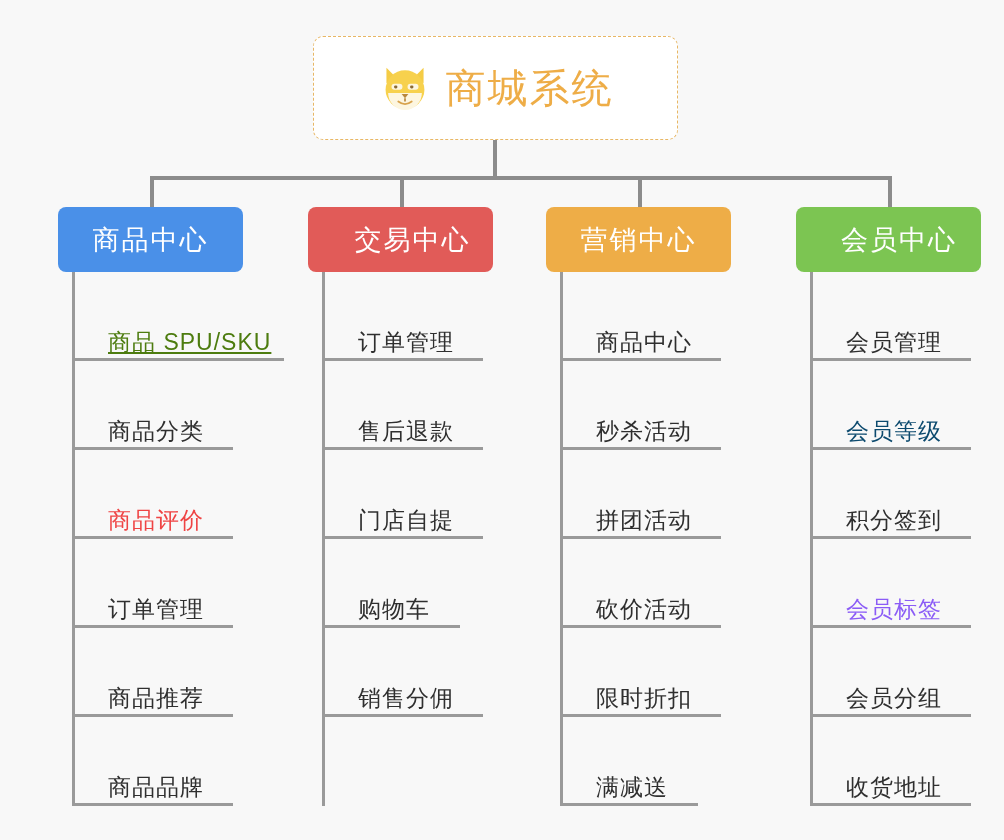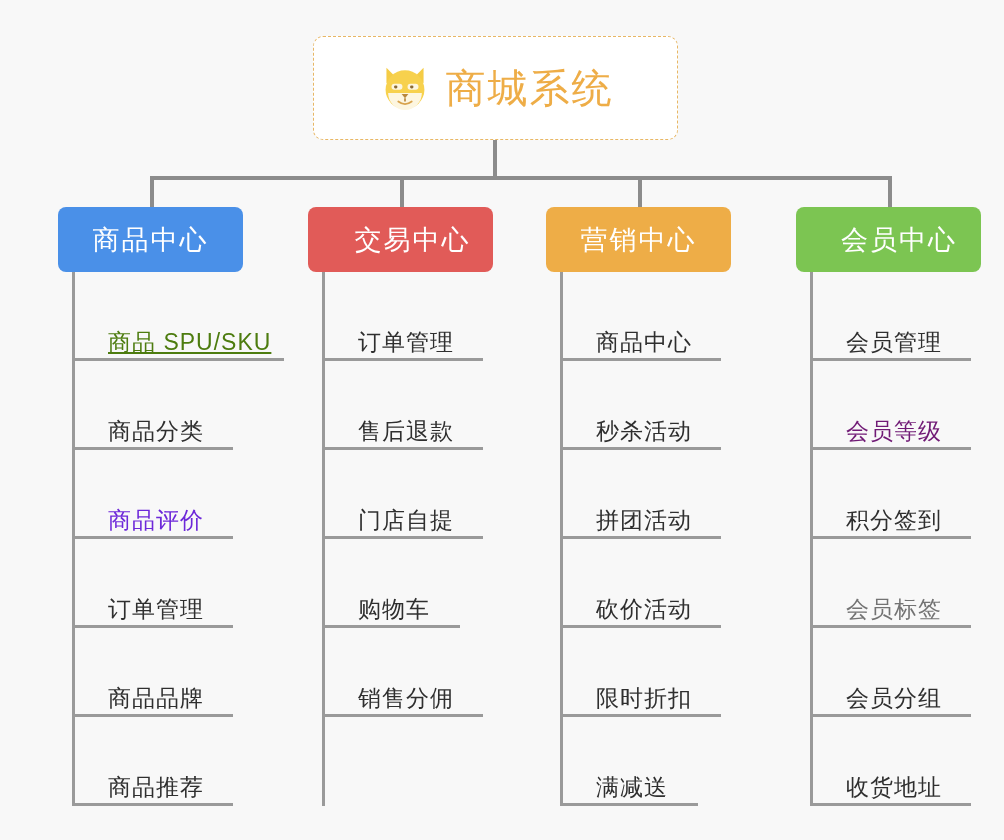--- a/index.html
+++ b/index.html
@@ -174,33 +174,33 @@
     <div class="leaf-list">
         <div class="leaf">
           <span class="leaf-label" style="color: #4d7c0f; text-decoration: underline;">商品 SPU/SKU</span>
           <div class="leaf-underline" style="width: 212px; background: rgb(154, 154, 154);"></div>
         </div>
         <div class="leaf">
           <span class="leaf-label" style="color: rgb(47, 47, 47);">商品分类</span>
           <div class="leaf-underline" style="width: 161px; background: rgb(154, 154, 154);"></div>
         </div>
         <div class="leaf">
-          <span class="leaf-label" style="color: #6d28d9; margin-top: 23px;">商品评价</span>
+          <span class="leaf-label" style="color: #ef4444; margin-top: 23px;">商品评价</span>
           <div class="leaf-underline" style="width: 161px; background: rgb(154, 154, 154);"></div>
         </div>
         <div class="leaf">
           <span class="leaf-label" style="color: rgb(47, 47, 47);">订单管理</span>
           <div class="leaf-underline" style="width: 161px; background: rgb(154, 154, 154);"></div>
         </div>
         <div class="leaf">
+          <span class="leaf-label" style="color: rgb(47, 47, 47);">商品推荐</span>
+          <div class="leaf-underline" style="width: 161px; background: rgb(154, 154, 154);"></div>
+        </div>
+        <div class="leaf">
           <span class="leaf-label" style="color: rgb(47, 47, 47);">商品品牌</span>
-          <div class="leaf-underline" style="width: 161px; background: rgb(154, 154, 154);"></div>
-        </div>
-        <div class="leaf">
-          <span class="leaf-label" style="color: rgb(47, 47, 47);">商品推荐</span>
           <div class="leaf-underline" style="width: 161px; background: rgb(154, 154, 154);"></div>
         </div>
       </div>
   </div>
 
   <div class="branch" style="left: 400px;">
     <div class="branch-drop"></div>
     <div class="branch-header" style="background: rgb(225, 91, 88); padding-left: 24px;">
       <span>交易中心</span>
     </div>
@@ -268,29 +268,29 @@
     <div class="branch-header" style="background: rgb(124, 197, 82); padding-left: 21px;">
       <span>会员中心</span>
     </div>
     <div class="branch-trunk" style="height: 534px; background: rgb(154, 154, 154);"></div>
     <div class="leaf-list">
         <div class="leaf">
           <span class="leaf-label" style="color: rgb(47, 47, 47);">会员管理</span>
           <div class="leaf-underline" style="width: 161px; background: rgb(154, 154, 154);"></div>
         </div>
         <div class="leaf">
-          <span class="leaf-label" style="color: #701a75;">会员等级</span>
+          <span class="leaf-label" style="color: #0c4a6e;">会员等级</span>
           <div class="leaf-underline" style="width: 161px; background: rgb(154, 154, 154);"></div>
         </div>
         <div class="leaf">
           <span class="leaf-label" style="color: rgb(47, 47, 47);">积分签到</span>
           <div class="leaf-underline" style="width: 161px; background: rgb(154, 154, 154);"></div>
         </div>
         <div class="leaf">
-          <span class="leaf-label" style="color: #737373; margin-top: 14px;">会员标签</span>
+          <span class="leaf-label" style="color: #8b5cf6; margin-top: 14px;">会员标签</span>
           <div class="leaf-underline" style="width: 161px; background: rgb(154, 154, 154);"></div>
         </div>
         <div class="leaf">
           <span class="leaf-label" style="color: rgb(47, 47, 47);">会员分组</span>
           <div class="leaf-underline" style="width: 161px; background: rgb(154, 154, 154);"></div>
         </div>
         <div class="leaf">
           <span class="leaf-label" style="color: rgb(47, 47, 47);">收货地址</span>
           <div class="leaf-underline" style="width: 161px; background: rgb(154, 154, 154);"></div>
         </div>

